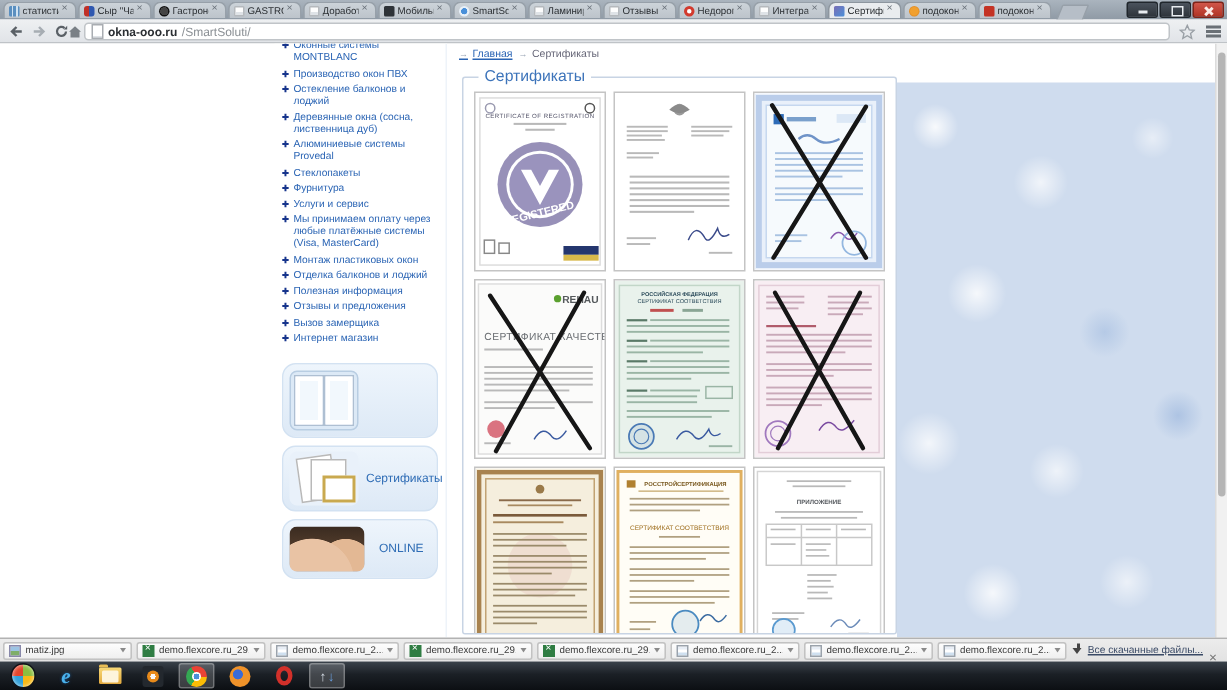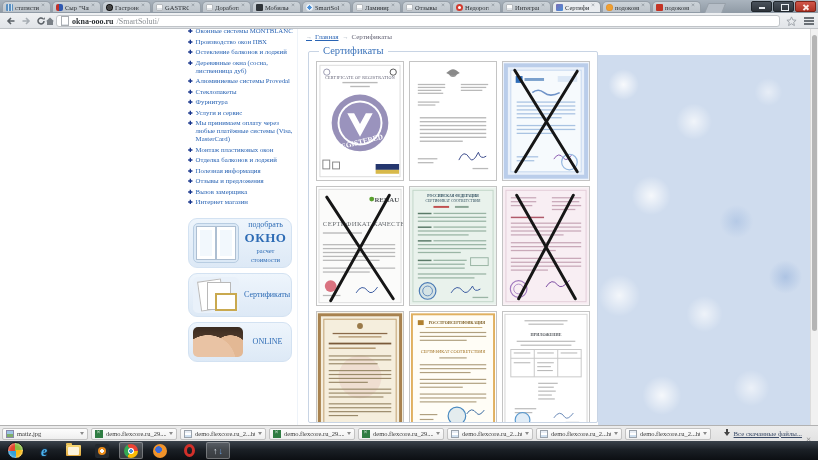--- a/index.html
+++ b/index.html
@@ -1,17 +1,17 @@
 <!DOCTYPE html>
 <html><head>
 <meta charset="utf-8">
 <style>
   html,body{margin:0;padding:0;background:#555;}
   #screen{position:relative;width:818px;height:460px;overflow:hidden;background:#fff;
-          font-family:Liberation Serif, serif;}
+          font-family:Liberation Sans, sans-serif;}
   
   .tabstrip{position:absolute;left:0;top:0;width:818px;height:13px;
             background:linear-gradient(#aab4be,#8f9aa5);}
   .tabs{position:absolute;left:2px;top:1px;display:flex;height:12px;}
   .tab{width:49px;height:11px;margin-right:1px;display:flex;align-items:center;gap:2px;
        padding:0 3px;border-radius:5px 5px 0 0;background:linear-gradient(#ccd3d9,#bdc4cb);
        border:1px solid #97a0a9;border-bottom:none;box-sizing:border-box;overflow:hidden;}
   .tab.active{background:#e9ecef;border-color:#8d969f;}
   .tab-label{flex:1;font-size:6.5px;color:#2b2f33;white-space:nowrap;overflow:hidden;}
   .tab-close{width:6px;height:6px;position:relative;flex:0 0 6px;}
@@ -373,25 +373,20 @@
             <span class="lbl">Интернет магазин</span>
           </li>
         </ul>
 
 
       <div class="widget w-okno" style="height:50px">
         <span class="w-img img-window">
             <i></i>
             <i></i>
           </span>
-        <span class="w-txt">
-          <span class="t1">подобрать</span><br>
-          <span class="t2">ОКНО</span><br>
-          <span class="t3">расчет стоимости</span>
-        </span>
       </div>
 
       <div class="widget" style="height:44px">
         <span class="w-img img-certs">
             <i></i>
             <i></i>
             <i></i>
           </span>
         <span class="w-txt">Сертификаты</span>
       </div>

